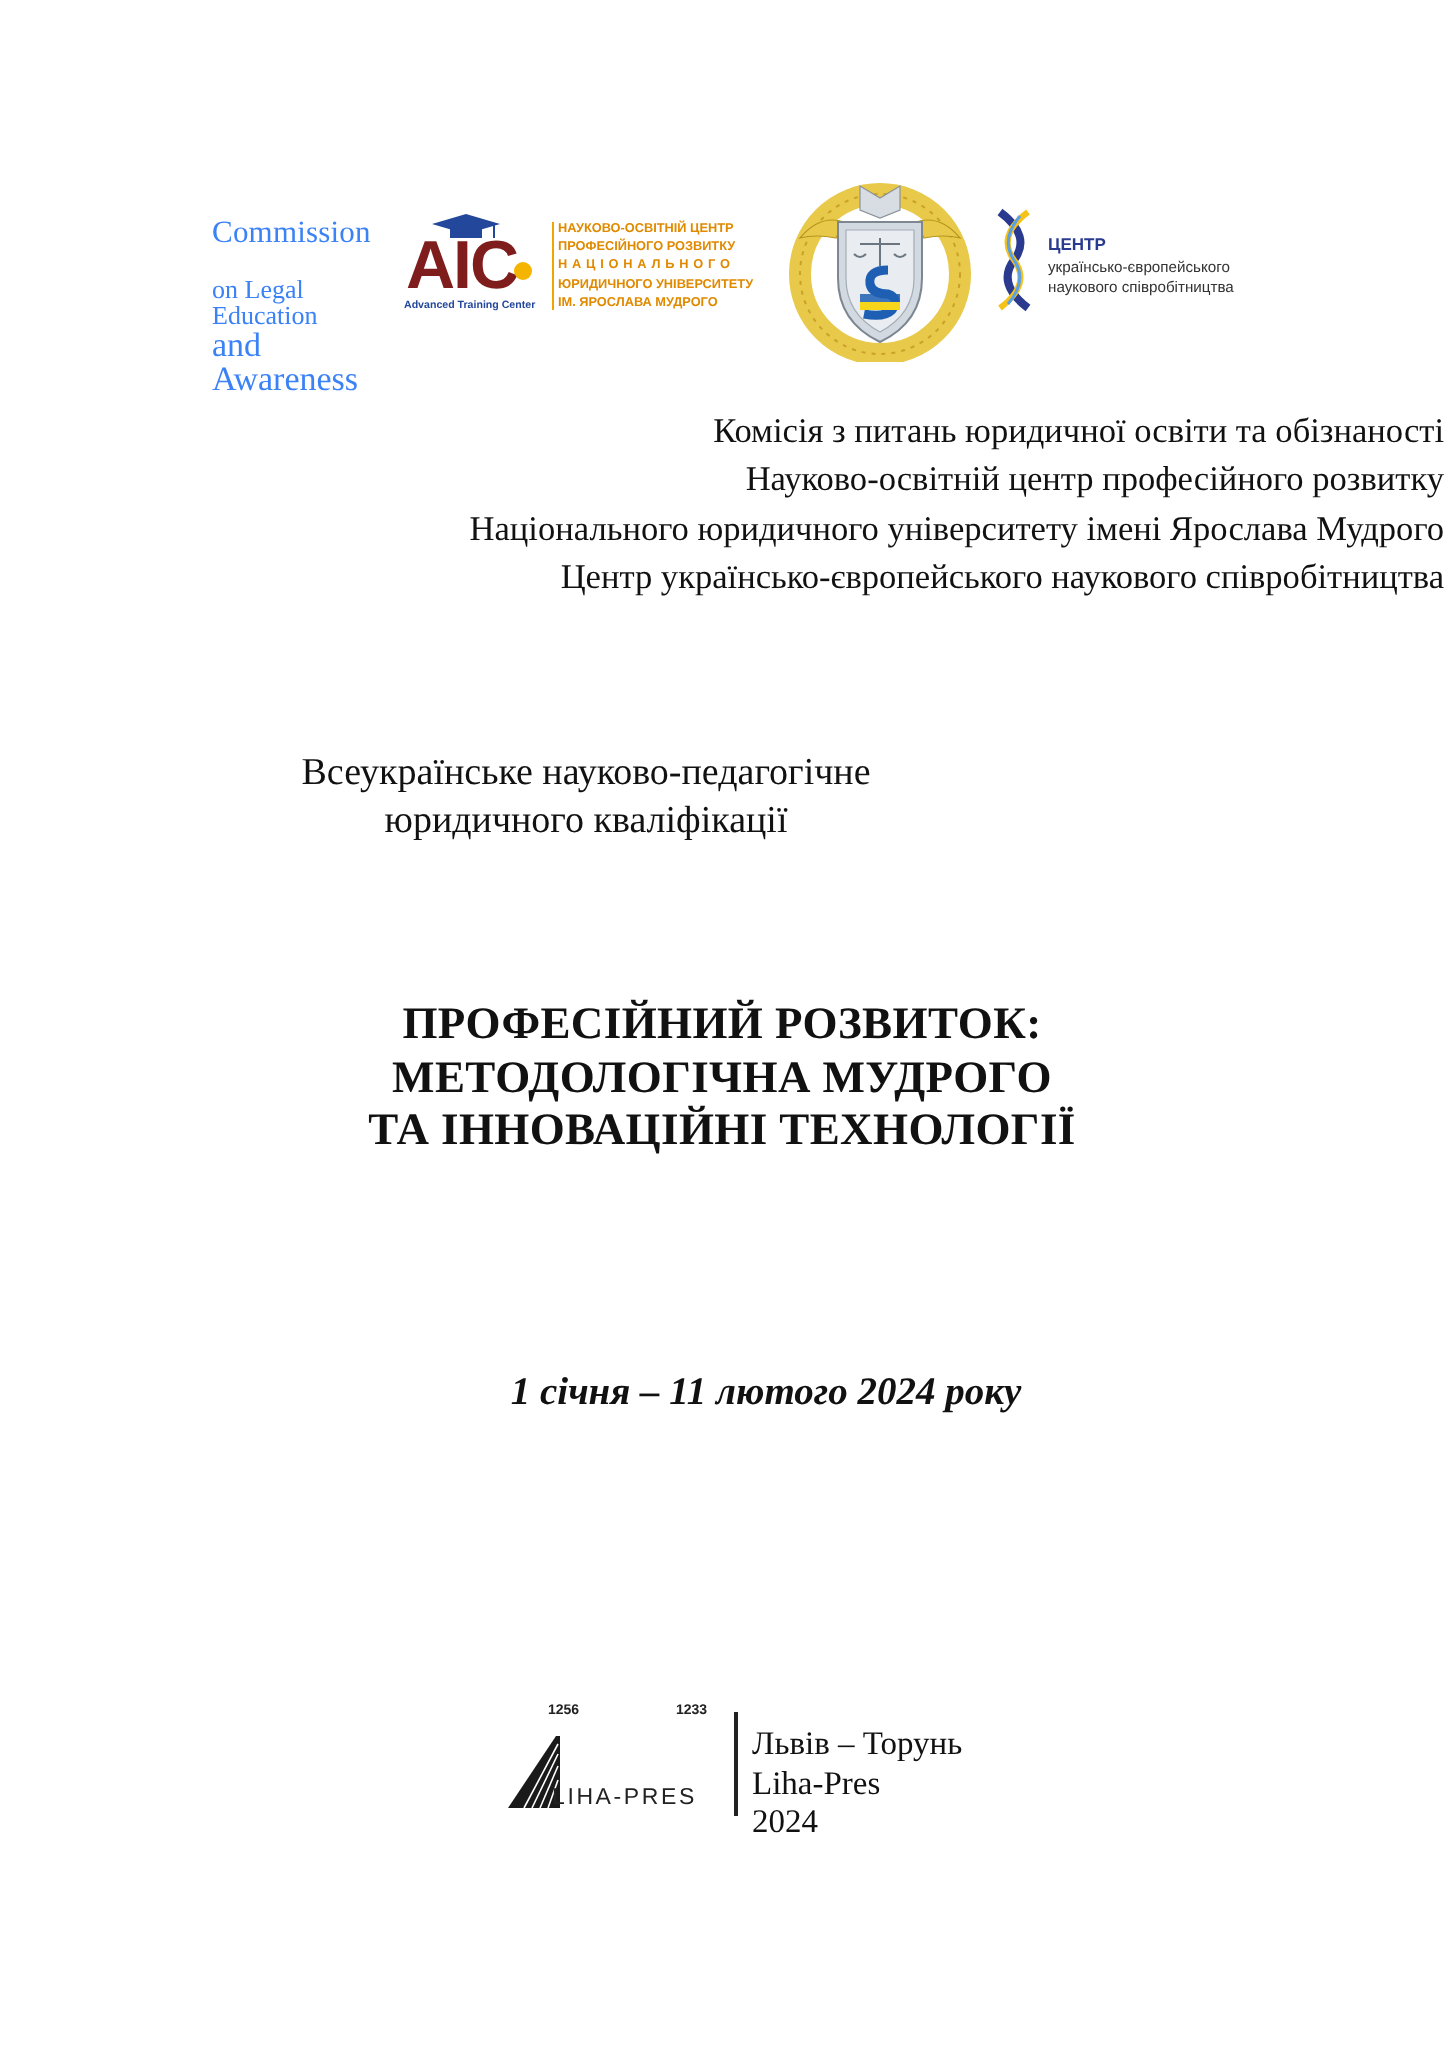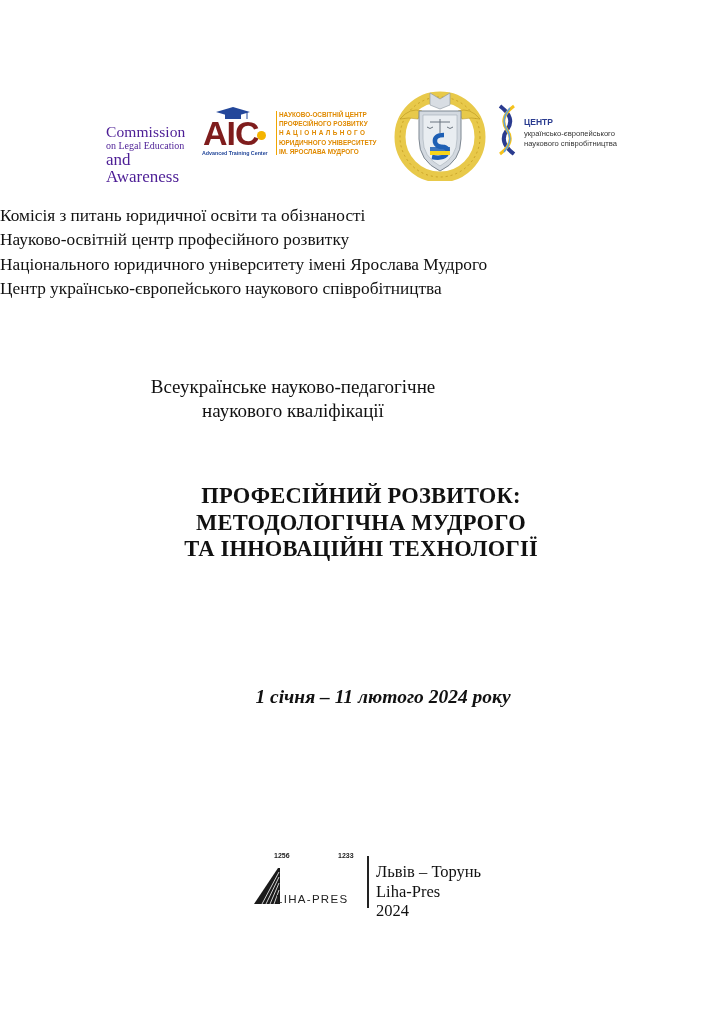--- a/index.html
+++ b/index.html
@@ -1,24 +1,24 @@
 <!DOCTYPE html>
 <html><head>
   <meta charset="utf-8">
   <style>
     html, body { margin: 0; padding: 0; background: #ffffff; }
     body { width: 722px; height: 1024px; position: relative; overflow: hidden;
            font-family: "Liberation Serif", "DejaVu Serif", serif; color: #111; }
     .abs { position: absolute; }
 
     
-    .logo-cle { left: 106px; top: 124px; width: 90px; color: #4c1d95;
+    .logo-cle { left: 106px; top: 109px; width: 90px; color: #3b82f6;
                 font-family: "Liberation Serif", serif; line-height: 1; }
     .logo-cle .l1 { font-size: 15.5px; letter-spacing: 0.1px; }
-    .logo-cle .l2 { font-size: 10px; margin-top: 1px; }
+    .logo-cle .l2 { font-size: 13px; margin-top: 13px; }
     .logo-cle .l3 { font-size: 17px; margin-top: 0px; }
 
     .logo-atc { left: 202px; top: 107px; width: 180px; height: 52px; }
     .atc-mark { position: absolute; left: 0; top: 0; width: 74px; height: 52px; }
     .atc-letters { position: absolute; left: 1px; top: 9px; font-family: "Liberation Sans", sans-serif;
                    font-weight: bold; font-size: 34px; color: #7f1d1d; letter-spacing: -1px; line-height: 1; }
     .atc-dot { position: absolute; left: 55px; top: 24px; width: 9px; height: 9px; border-radius: 50%; background: #f4b400; }
     .atc-sub { position: absolute; left: 0; top: 43px; font-family: "Liberation Sans", sans-serif;
                font-size: 5.3px; font-weight: bold; color: #23479a; white-space: nowrap; }
     .atc-divider { position: absolute; left: 74px; top: 4px; width: 1px; height: 44px; background: #f0a500; }
@@ -29,23 +29,23 @@
     .logo-seal { left: 392px; top: 89px; width: 96px; height: 92px; }
 
     .logo-ueu { left: 496px; top: 104px; width: 150px; height: 52px; }
     .ueu-mark { position: absolute; left: 0; top: 0; width: 22px; height: 52px; }
     .ueu-title { position: absolute; left: 28px; top: 14px; font-family: "Liberation Sans", sans-serif;
                  font-weight: bold; font-size: 8.5px; color: #2a3b8f; line-height: 1; }
     .ueu-sub { position: absolute; left: 28px; top: 25px; font-family: "Liberation Sans", sans-serif;
                font-size: 7.6px; color: #333; line-height: 9.5px; white-space: nowrap; }
 
     
-    .orgs { left: 0; top: 204px; width: 722px; text-align: left; font-size: 17.3px; line-height: 24.3px; }
+    .orgs { left: 0; top: 204px; width: 722px; text-align: right; font-size: 17.3px; line-height: 24.3px; }
     .event { left: 0; top: 375px; width: 586px; text-align: center; font-size: 19px; line-height: 24px; }
-    .title { left: 0; top: 483px; width: 722px; text-align: center; font-size: 22.5px; font-weight: bold;
+    .title { left: 0; top: 499px; width: 722px; text-align: center; font-size: 22.5px; font-weight: bold;
              line-height: 26.5px; letter-spacing: 0.2px; }
     .dates { left: 0; top: 686px; width: 722px; text-align: center; font-size: 19.5px; font-weight: bold;
              font-style: italic; padding-left: 22px; }
 
     
     .pub-logo { left: 254px; top: 852px; width: 110px; height: 56px; }
     .pub-year { position: absolute; left: 16px; top: 4px; font-family: "Liberation Sans", sans-serif;
                 font-weight: bold; font-size: 40px; color: #ef7a1a; letter-spacing: -2px; line-height: 1; }
     .pub-n1 { position: absolute; left: 20px; top: 0px; font-family: "Liberation Sans", sans-serif;
               font-weight: bold; font-size: 7px; color: #222; }
@@ -127,21 +127,21 @@
 
 <div class="abs orgs">
   <div>Комісія з питань юридичної освіти та обізнаності</div>
   <div>Науково-освітній центр професійного розвитку</div>
   <div>Національного юридичного університету імені Ярослава Мудрого</div>
   <div>Центр українсько-європейського наукового співробітництва</div>
 </div>
 
 <div class="abs event">
   <div>Всеукраїнське науково-педагогічне</div>
-  <div>наукового кваліфікації</div>
+  <div>юридичного кваліфікації</div>
 </div>
 
 <div class="abs title">
   <div>ПРОФЕСІЙНИЙ РОЗВИТОК:</div>
   <div>МЕТОДОЛОГІЧНА МУДРОГО</div>
   <div>ТА ІННОВАЦІЙНІ ТЕХНОЛОГІЇ</div>
 </div>
 
 <div class="abs dates">1 січня – 11 лютого 2024 року</div>
 

